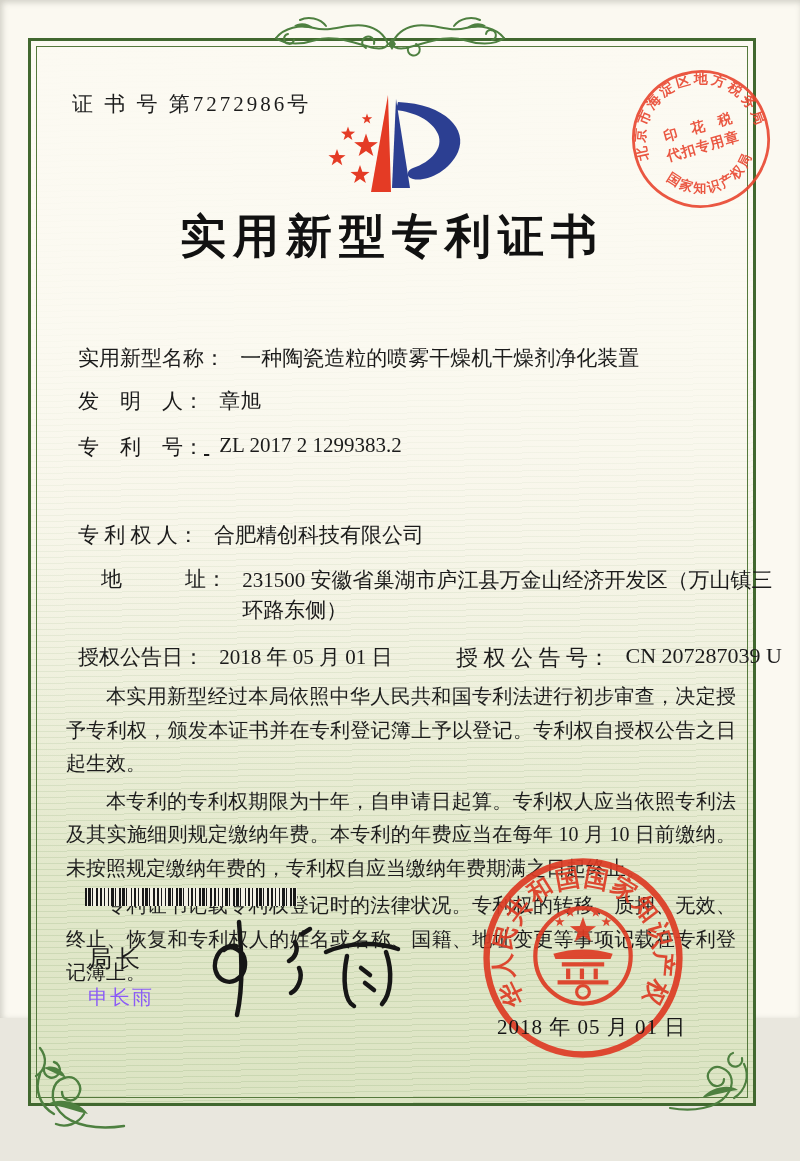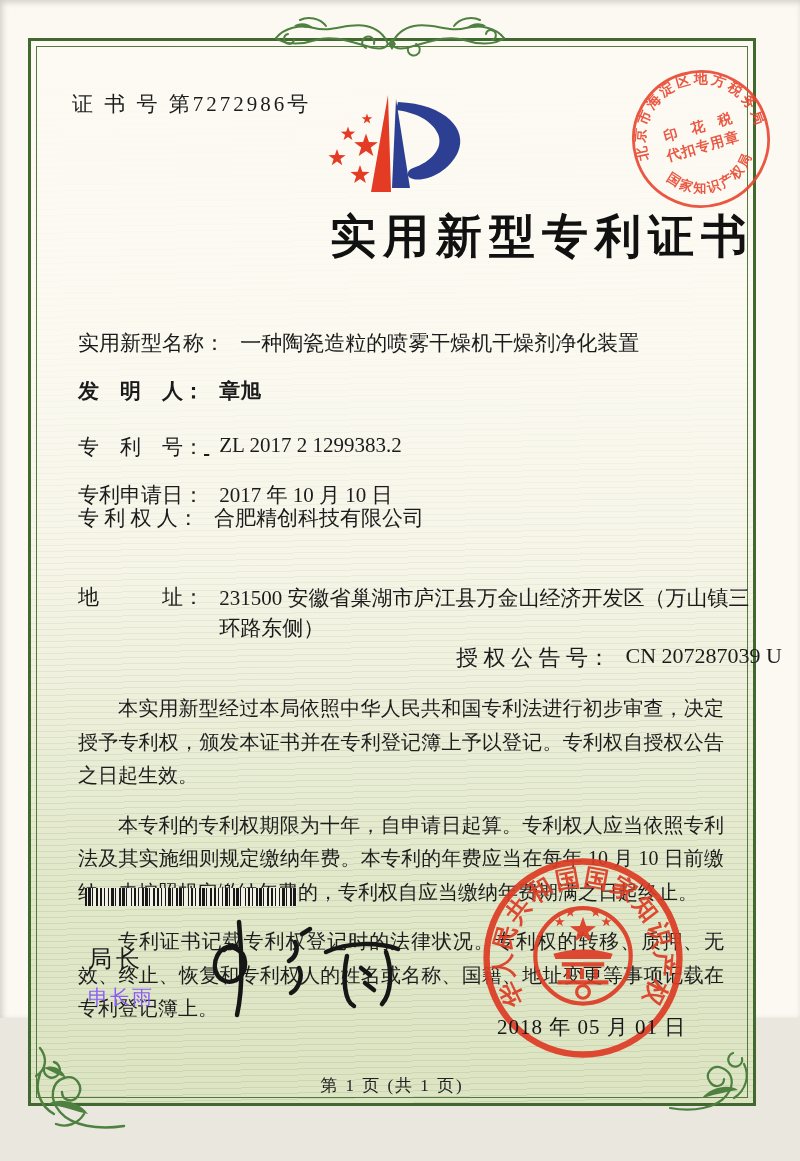--- a/index.html
+++ b/index.html
@@ -31,41 +31,41 @@
     border:1px solid #55793c;
   }
   .orn{position:absolute;}
   .cert-no{
     position:absolute;left:72px;top:90px;
     font-size:21px;color:#1c1c1c;letter-spacing:3px;font-weight:500;
   }
   .logo{position:absolute;left:308px;top:82px;}
   .title{
     position:absolute;left:30px;top:206px;width:724px;
-    text-align:right;font-size:46px;font-weight:bold;color:#111;
+    text-align:center;font-size:46px;font-weight:bold;color:#111;
     letter-spacing:7px;
   }
   .field-row{position:absolute;left:78px;font-size:21px;color:#1b1b1b;}
-  .row-name{top:329px;text-align:center;}
-  .row-inventor{top:377px;font-weight:bold;}
+  .row-name{top:344px;text-align:center;}
+  .row-inventor{top:387px;}
   .row-patno{top:433px;text-decoration:underline;}
   .row-filing{top:481px;}
-  .row-patentee{top:504px;}
-  .row-address{top:583px;}
+  .row-patentee{top:521px;}
+  .row-address{top:565px;margin-left:23px;}
   .row-grantdate{top:643px;}
   .row-grantno{position:absolute;left:456px;top:643px;font-size:22px;color:#1b1b1b;}
   .field-label{display:inline-block;vertical-align:top;}
   .field-colon{display:inline-block;vertical-align:top;}
   .field-value{display:inline-block;vertical-align:top;margin-left:10px;}
   .field-value.address{width:548px;line-height:30px;}
   .paragraphs{
     position:absolute;left:62px;top:676px;width:678px;
     font-size:20px;line-height:33.5px;color:#1d1d1d;text-align:justify;
   }
-  .paragraphs p{margin:16px;text-indent:2em;}
+  .paragraphs p{margin:4px;text-indent:2em;}
   .barcode{
     position:absolute;left:85px;top:888px;width:212px;height:18px;
     background:
       repeating-linear-gradient(90deg,
         #181818 0px, #181818 1.6px,
         #f2f0e4 1.6px, #f2f0e4 3.2px,
         #181818 3.2px, #181818 5.8px,
         #f2f0e4 5.8px, #f2f0e4 7.2px,
         #181818 7.2px, #181818 8.2px,
         #f2f0e4 8.2px, #f2f0e4 11.4px);
@@ -174,31 +174,31 @@
     <span class="field-value">一种陶瓷造粒的喷雾干燥机干燥剂净化装置</span>
   </div>
   <div class="field-row row-inventor">
     <span class="field-label">发　明　人</span><span class="field-colon">：</span>
     <span class="field-value">章旭</span>
   </div>
   <div class="field-row row-patno">
     <span class="field-label">专　利　号</span><span class="field-colon">：</span>
     <span class="field-value">ZL 2017 2 1299383.2</span>
   </div>
-  <div class="field-row row-filing">
-    <span class="field-label">专利申请日</span><span class="field-colon">：</span>
-    <span class="field-value">2017 年 10 月 10 日</span>
-  </div>
   <div class="field-row row-patentee">
     <span class="field-label">专 利 权 人</span><span class="field-colon">：</span>
     <span class="field-value">合肥精创科技有限公司</span>
   </div>
   <div class="field-row row-address">
     <span class="field-label">地　　　址</span><span class="field-colon">：</span>
     <span class="field-value address">231500 安徽省巢湖市庐江县万金山经济开发区（万山镇三环路东侧）</span>
+  </div>
+  <div class="field-row row-grantdate">
+    <span class="field-label">授权公告日</span><span class="field-colon">：</span>
+    <span class="field-value">2018 年 05 月 01 日</span>
   </div>
   <div class="row-grantno">
     <span class="field-label">授 权 公 告 号</span><span class="field-colon">：</span>
     <span class="field-value">CN 207287039 U</span>
   </div>
 
   <div class="paragraphs">
     <p>本实用新型经过本局依照中华人民共和国专利法进行初步审查，决定授予专利权，颁发本证书并在专利登记簿上予以登记。专利权自授权公告之日起生效。</p>
     <p>本专利的专利权期限为十年，自申请日起算。专利权人应当依照专利法及其实施细则规定缴纳年费。本专利的年费应当在每年 10 月 10 日前缴纳。未按照规定缴纳年费的，专利权自应当缴纳年费期满之日起终止。</p>
     <p>专利证书记载专利权登记时的法律状况。专利权的转移、质押、无效、终止、恢复和专利权人的姓名或名称、国籍、地址变更等事项记载在专利登记簿上。</p>
@@ -275,15 +275,14 @@
         </text>
         <text font-size="14" fill="#e8452f" font-weight="bold" letter-spacing="2" font-family="'Liberation Serif','DejaVu Serif',serif">
           <textPath href="#stampBottom" startOffset="50%" text-anchor="middle">国家知识产权局</textPath>
         </text>
         <text x="80" y="72" font-size="15" fill="#e8452f" font-weight="bold" text-anchor="middle" font-family="'Liberation Serif','DejaVu Serif',serif">印　花　税</text>
         <text x="80" y="93" font-size="15" fill="#e8452f" font-weight="bold" text-anchor="middle" letter-spacing="1" font-family="'Liberation Serif','DejaVu Serif',serif">代扣专用章</text>
       </g>
     </svg>
   </div>
 
-  <div class="footer">第 1 页 (共 1 页)</div>
 
 </div>
 
 </body></html>

